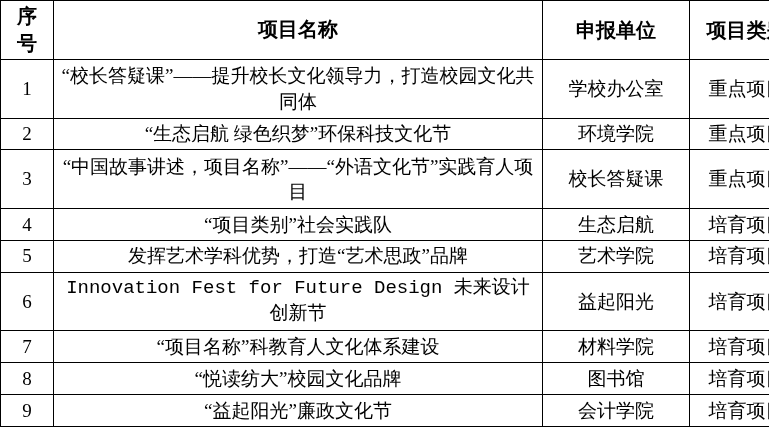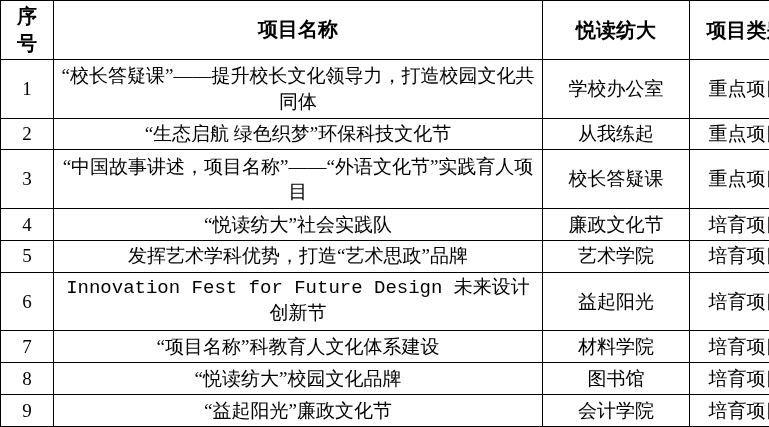--- a/index.html
+++ b/index.html
@@ -59,47 +59,47 @@
 <body>
 
 <table id="project-table">
   <thead>
     <tr>
       <th class="col-no hdr-no">
         <span>序</span><br>
         <span>号</span>
       </th>
       <th class="col-name">项目名称</th>
-      <th class="col-unit">悦读纺大</th>
+      <th class="col-unit">申报单位</th>
       <th class="col-type">项目类别</th>
     </tr>
   </thead>
   <tbody>
     <tr>
       <td class="cell-no">1</td>
       <td class="cell-name">“校长答疑课”——提升校长文化领导力，打造校园文化共同体</td>
       <td>学校办公室</td>
       <td>重点项目</td>
     </tr>
     <tr>
       <td class="cell-no">2</td>
       <td class="cell-name">“生态启航 绿色织梦”环保科技文化节</td>
-      <td>从我练起</td>
+      <td>环境学院</td>
       <td>重点项目</td>
     </tr>
     <tr>
       <td class="cell-no">3</td>
       <td class="cell-name">“中国故事讲述，项目名称”——“外语文化节”实践育人项目</td>
       <td>校长答疑课</td>
       <td>重点项目</td>
     </tr>
     <tr>
       <td class="cell-no">4</td>
-      <td class="cell-name">“悦读纺大”社会实践队</td>
-      <td>廉政文化节</td>
+      <td class="cell-name">“项目类别”社会实践队</td>
+      <td>生态启航</td>
       <td>培育项目</td>
     </tr>
     <tr>
       <td class="cell-no">5</td>
       <td class="cell-name">发挥艺术学科优势，打造“艺术思政”品牌</td>
       <td>艺术学院</td>
       <td>培育项目</td>
     </tr>
     <tr>
       <td class="cell-no">6</td>

